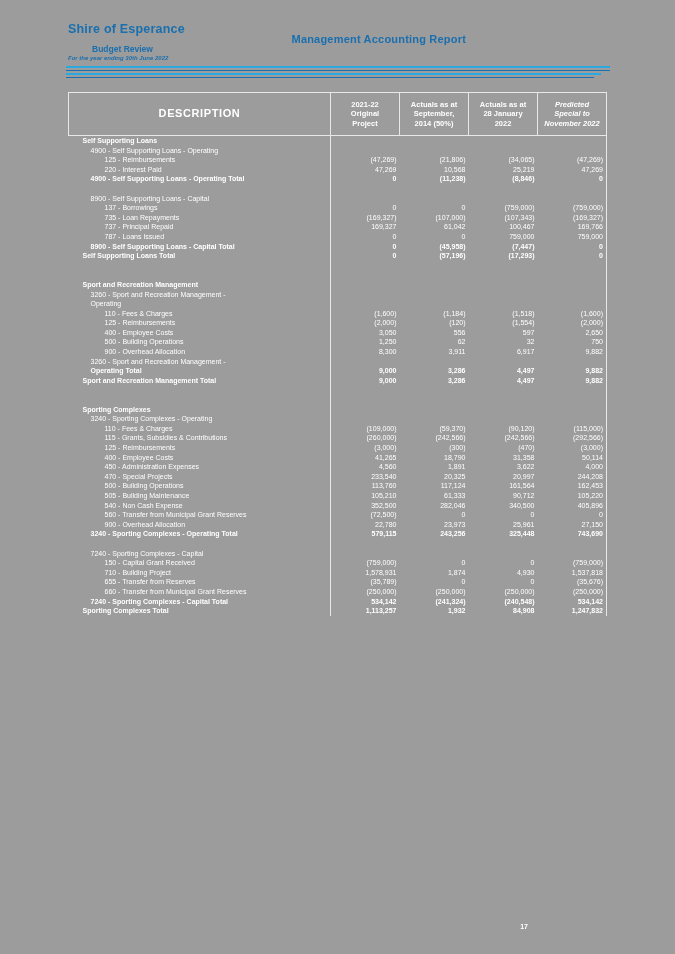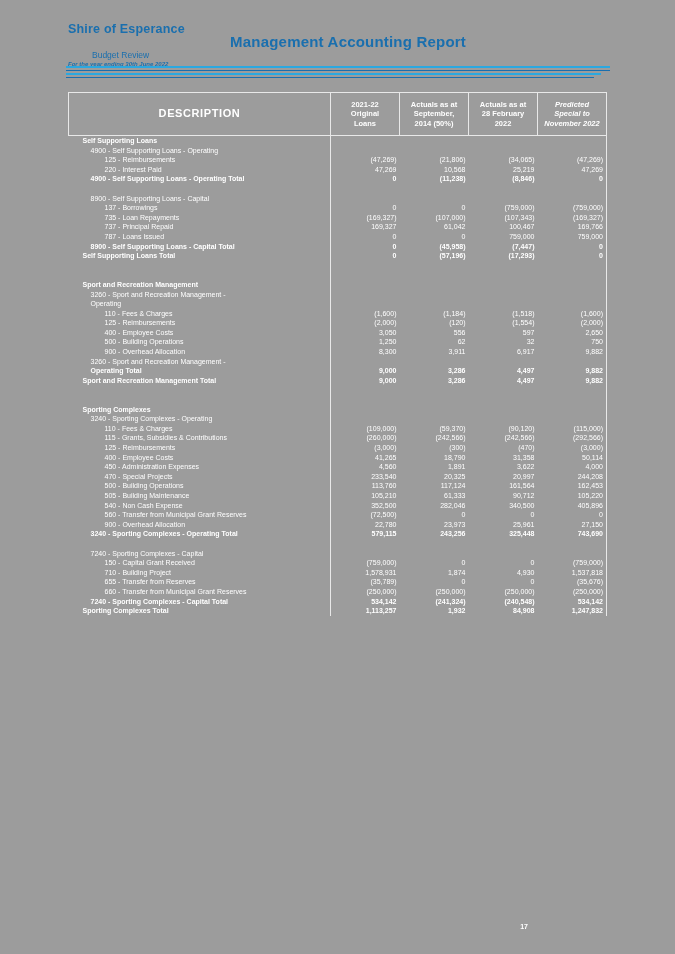--- a/index.html
+++ b/index.html
@@ -8,23 +8,23 @@
     background:#9c9c9c;
     font-family:"Liberation Sans", sans-serif;
     color:#ffffff;
     overflow:hidden;
   }
   .page{position:relative;width:544px;height:954px;}
 
   
   .hdr{position:absolute;left:68px;top:22px;}
   .hdr .org{font-size:12.5px;font-weight:bold;color:#1a6fae;letter-spacing:.2px;}
-  .hdr .sub{font-size:8.5px;font-weight:normal;color:#1a6fae;margin-top:14px;padding-left:24px;}
+  .hdr .sub{font-size:8.5px;font-weight:bold;color:#1a6fae;margin-top:8px;padding-left:24px;}
   .hdr .period{font-size:6px;font-style:italic;font-weight:bold;color:#1a6fae;margin-top:1px;}
-  .hdr-right{position:absolute;right:78px;top:33px;font-size:15px;font-weight:bold;color:#1a6fae;letter-spacing:.2px;}
+  .hdr-right{position:absolute;right:78px;top:33px;font-size:11px;font-weight:bold;color:#1a6fae;letter-spacing:.2px;}
 
   .rule-wrap{position:absolute;left:66px;top:66px;width:544px;height:12px;}
   .rule{position:absolute;left:0;height:1.5px;background:#2ba8e0;}
   .rule.r1{top:0;width:544px;}
   .rule.r2{top:4px;width:544px;background:#1a6fae;height:1px;}
   .rule.r3{top:7px;width:535px;background:#2ba8e0;height:1.5px;}
   .rule.r4{top:11px;width:528px;background:#1a6fae;height:1px;}
 
   
   .tbl{position:absolute;left:68px;top:92px;width:538px;}
@@ -95,30 +95,30 @@
           <col class="c2">
           <col class="c3">
           <col class="c4">
         </colgroup>
       <thead>
         <tr>
           <th class="desc">DESCRIPTION</th>
           <th>
             <span>2021-22</span><br>
             <span>Original</span><br>
-            <span>Loans</span>
+            <span>Project</span>
           </th>
           <th>
             <span>Actuals as at</span><br>
             <span>September,</span><br>
             <span>2014 (50%)</span>
           </th>
           <th>
             <span>Actuals as at</span><br>
-            <span>28 February</span><br>
+            <span>28 January</span><br>
             <span>2022</span>
           </th>
           <th class="last">
             <span>Predicted</span><br>
             <span>Special to</span><br>
             <span>November 2022</span>
           </th>
         </tr>
       </thead>
       <tbody id="tbody">

